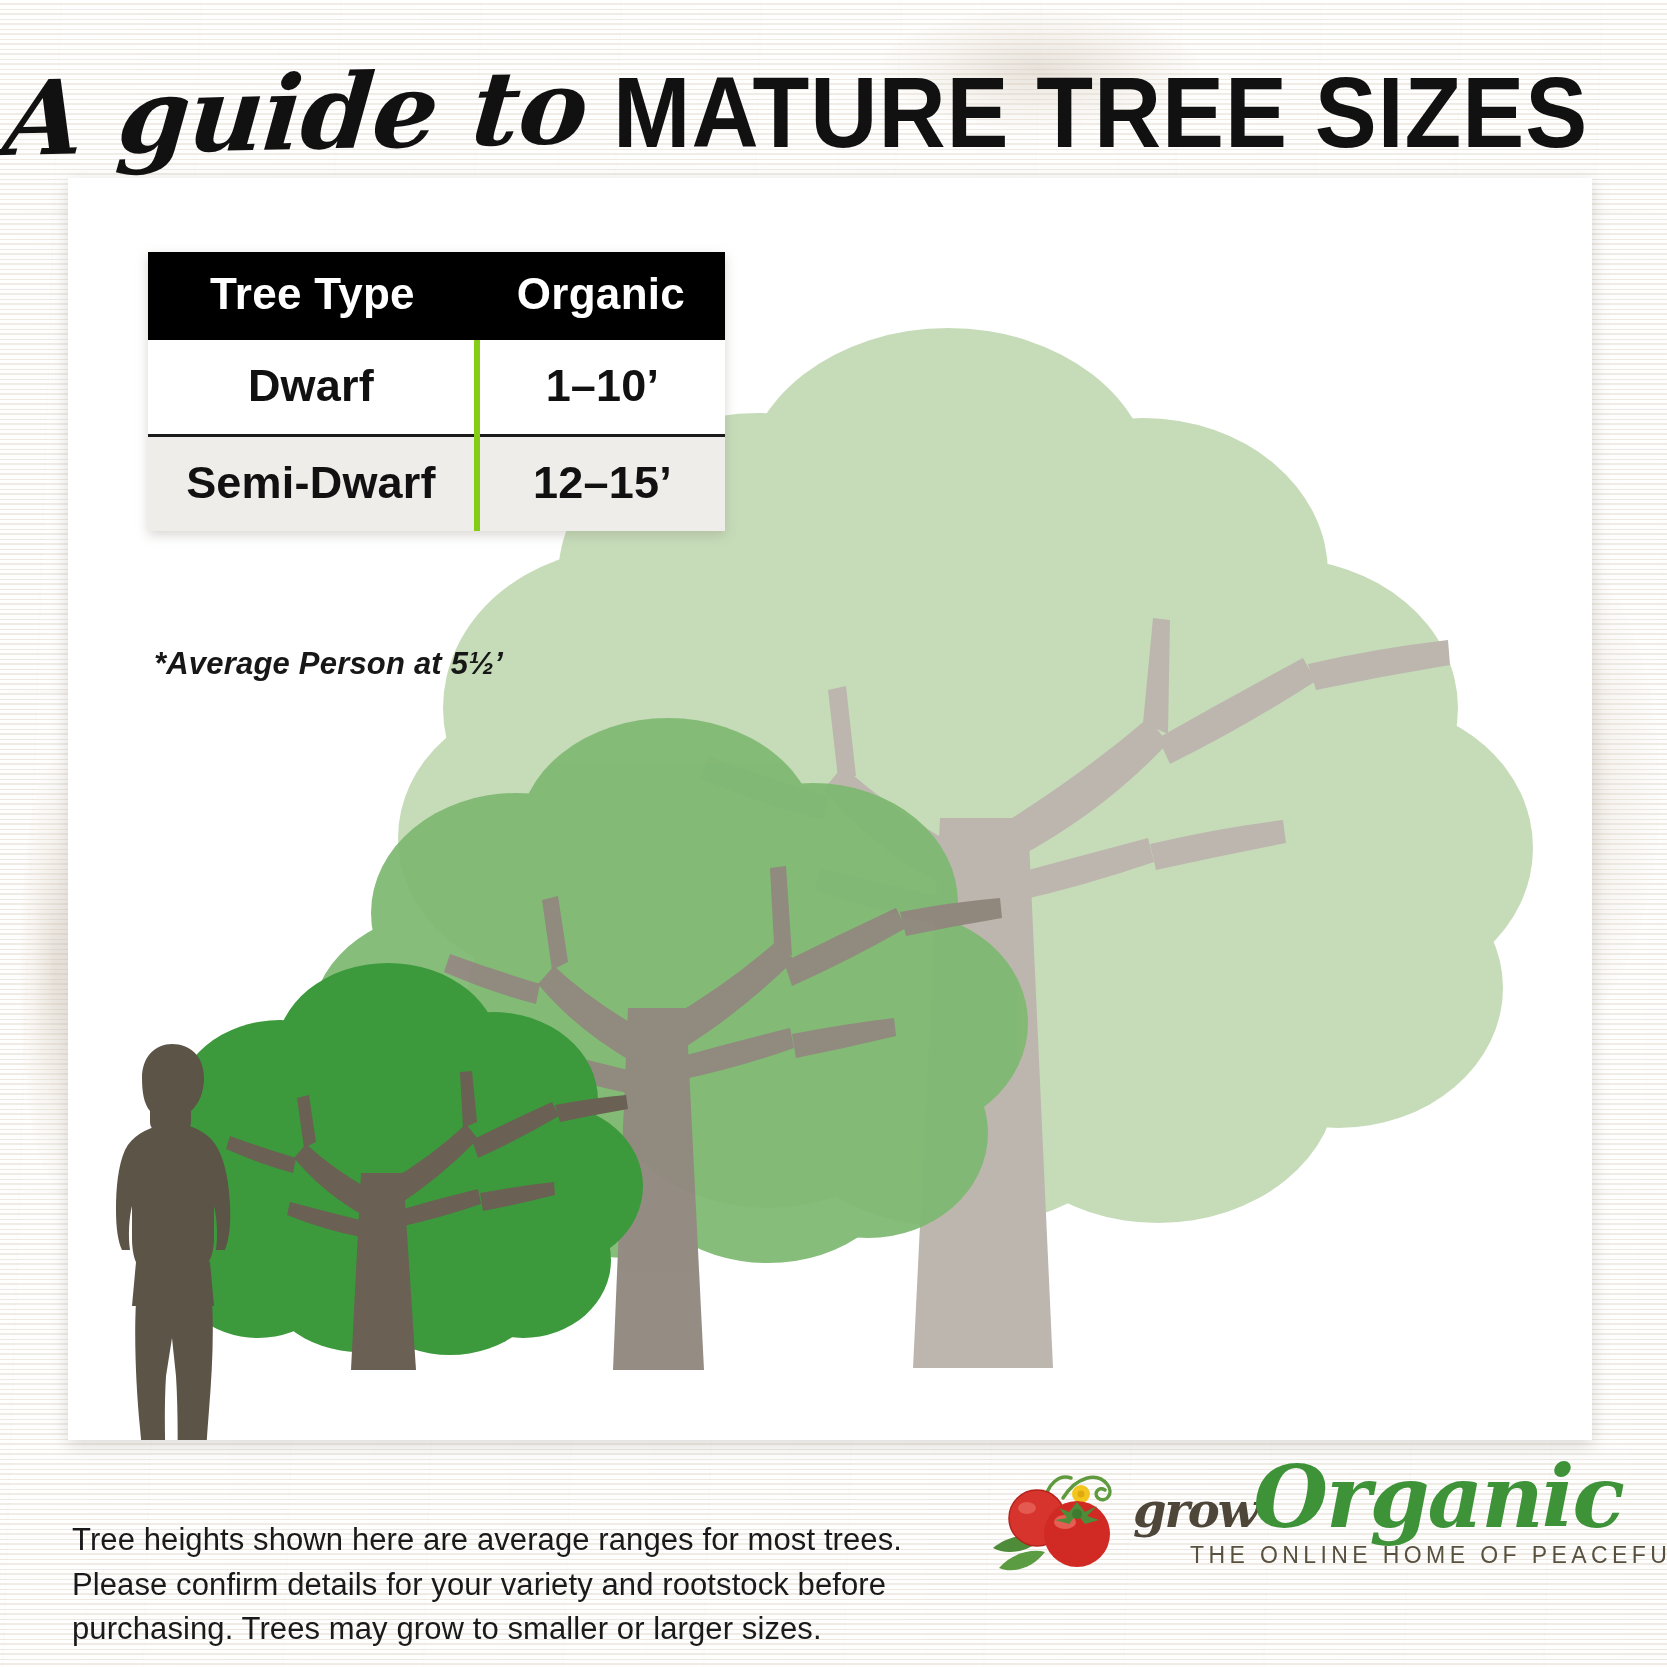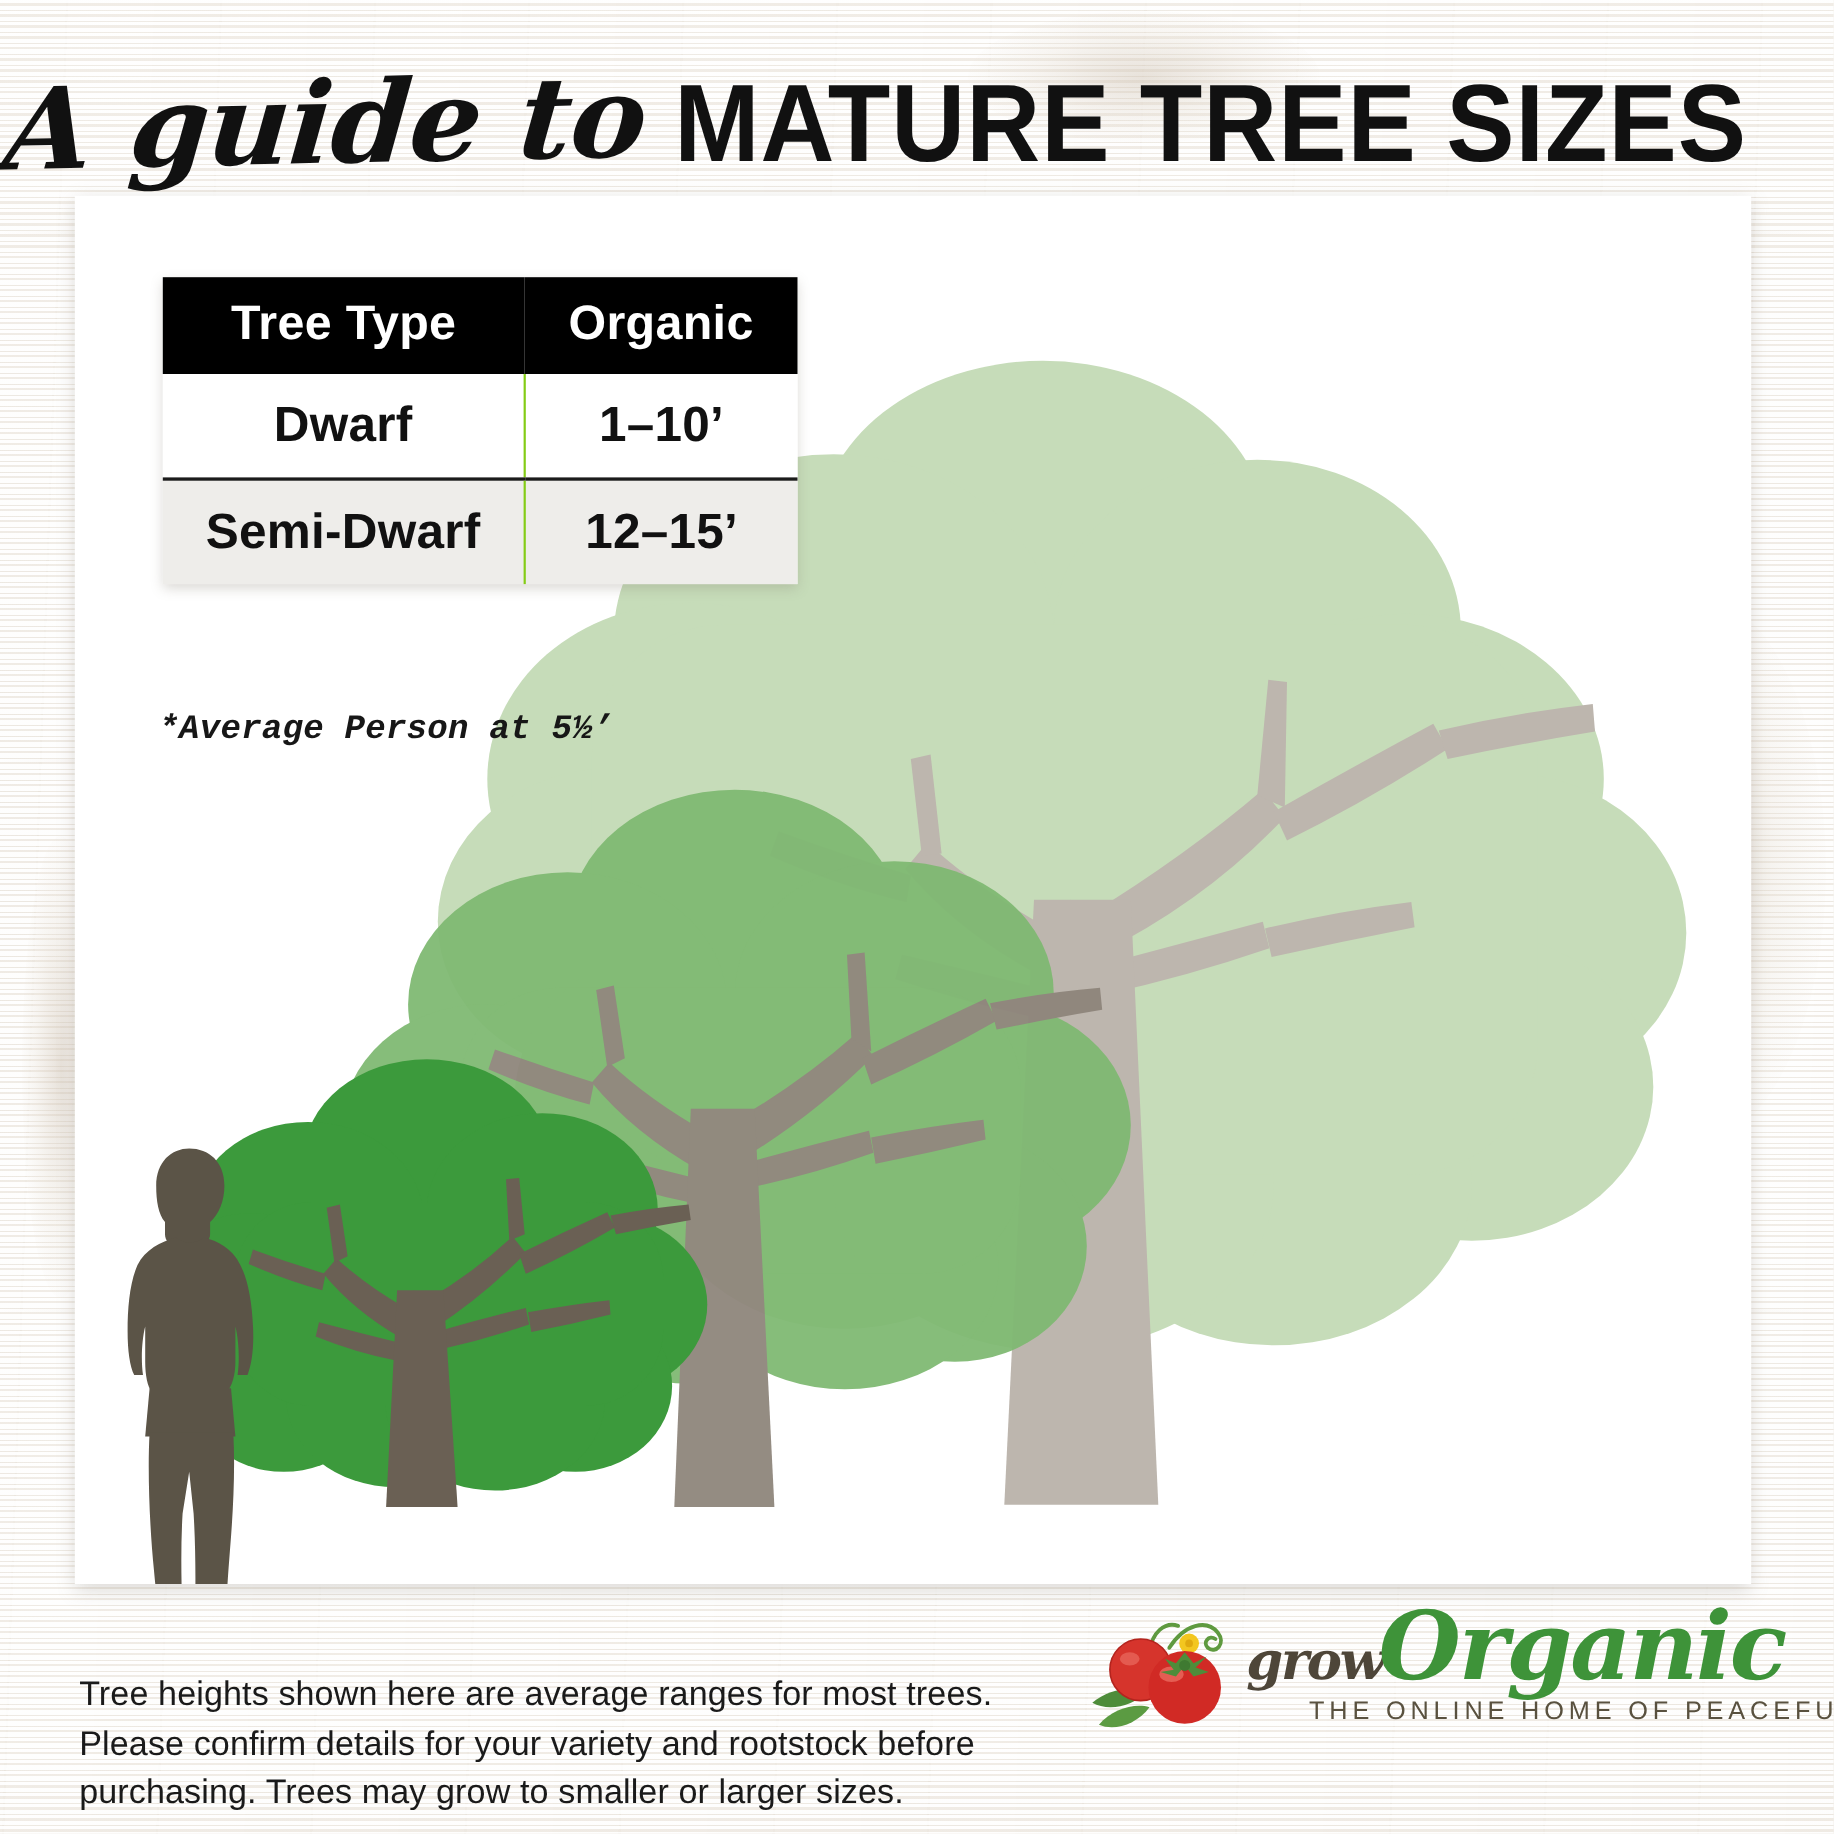--- a/index.html
+++ b/index.html
@@ -128,33 +128,33 @@
   #size-table th.col-type { width: 57%; }
   #size-table th.col-height { width: 43%; }
   #size-table td {
     font-family: "Liberation Sans Narrow", "Liberation Sans", sans-serif;
     font-weight: 700;
     font-size: 45px;
     color: #111111;
     text-align: center;
     padding: 20px 0 22px 0;
     border-top: 3px solid #1b1b1b;
-    border-right: 2px solid #84cc16;
+    border-right: 6px solid #84cc16;
     letter-spacing: 0.2px;
   }
   #size-table td:last-child { border-right: none; }
   #size-table tbody tr:nth-child(even) td { background: #eeedea; }
   #size-table tbody tr:nth-child(odd) td { background: #ffffff; }
   #size-table tbody tr:first-child td { border-top: none; }
 
   #table-note {
     position: absolute;
-    left: 76px;
+    left: 86px;
     top: 468px;
-    font-family: Liberation Mono, monospace;
+    font-family: Liberation Sans, sans-serif;
     font-style: italic;
     font-weight: 700;
     font-size: 31px;
     color: #171717;
     letter-spacing: 0.2px;
   }
 
   
   #scene {
     position: absolute;

